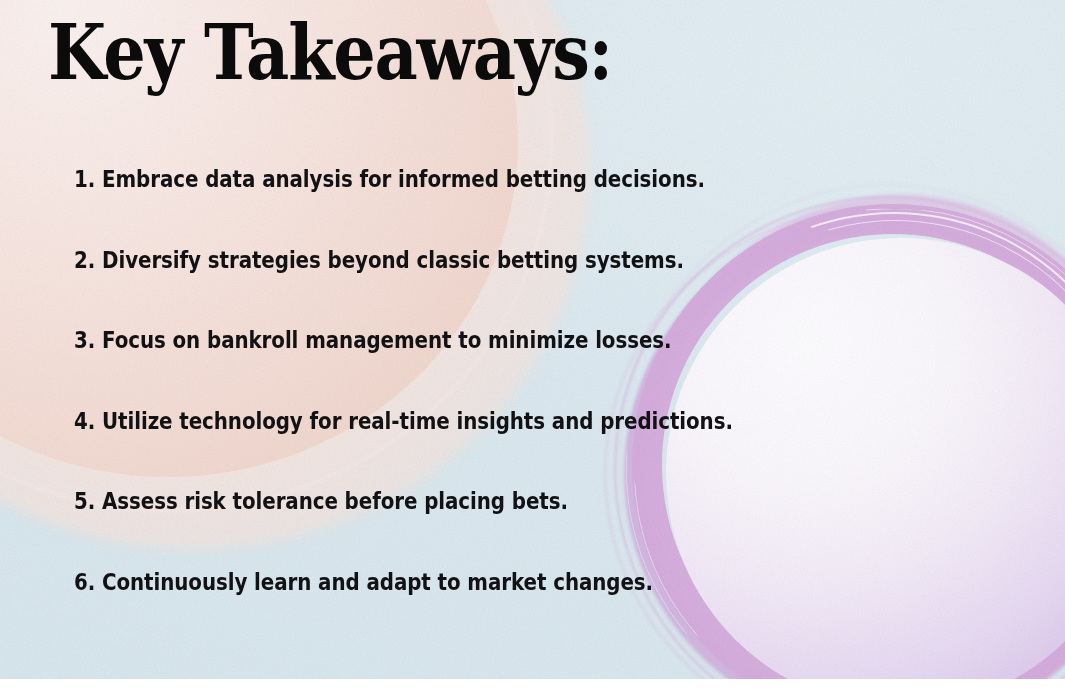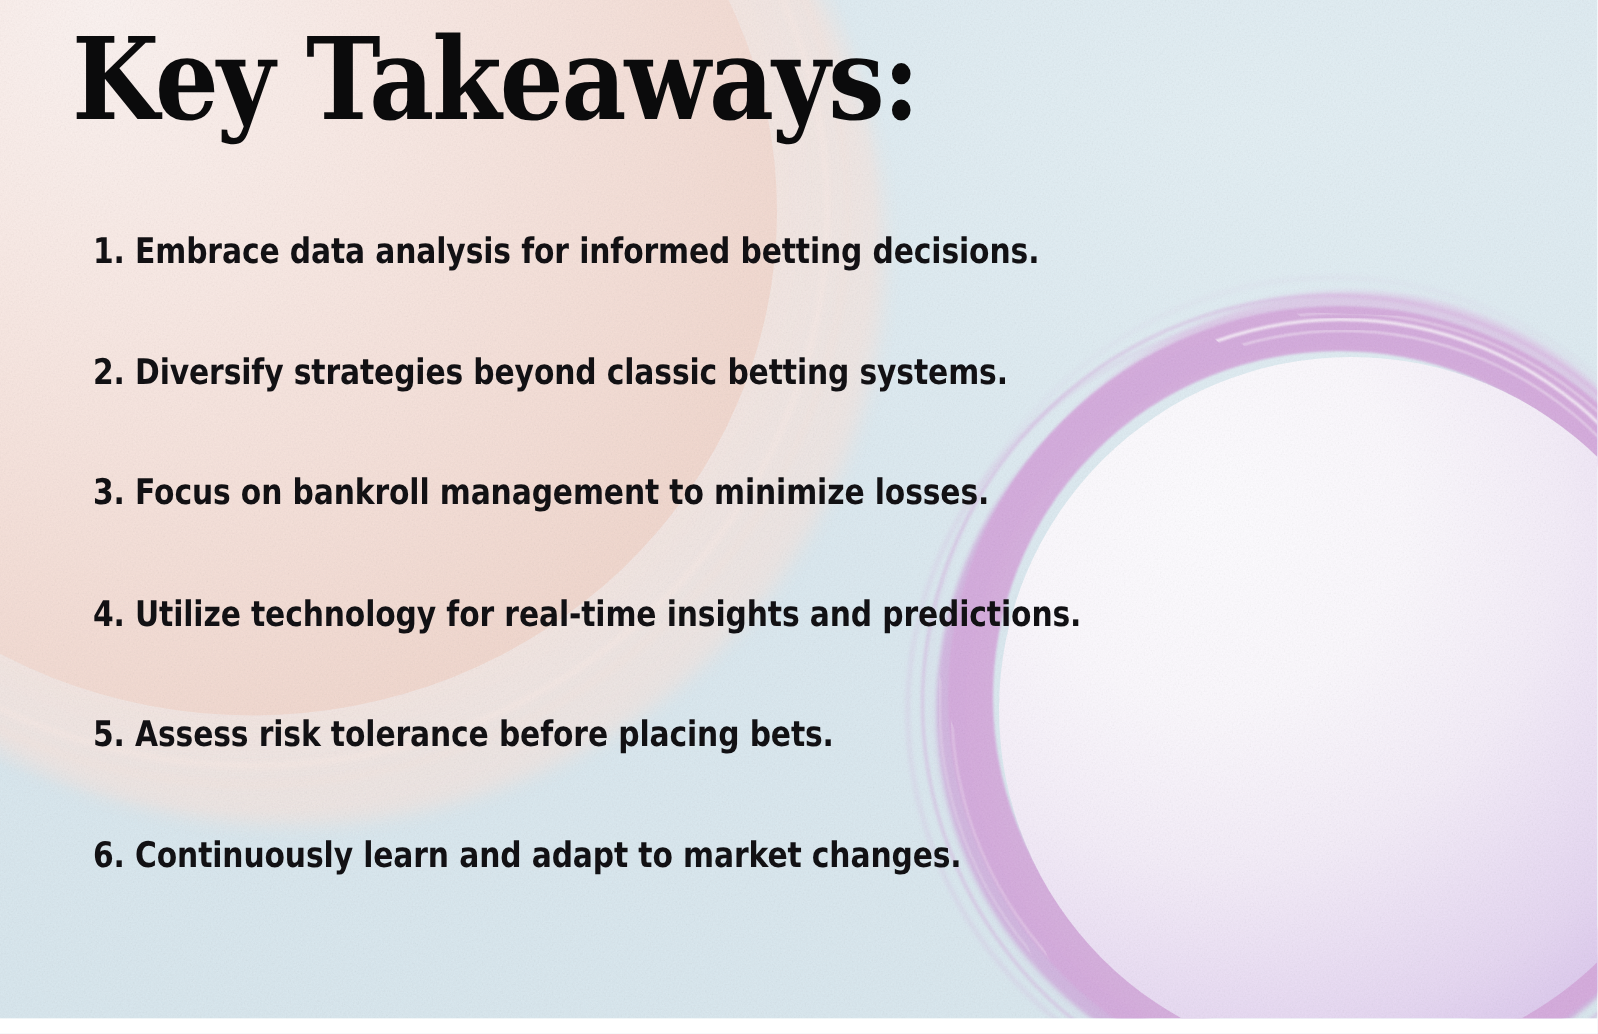--- a/index.html
+++ b/index.html
@@ -224,21 +224,21 @@
     transform: scaleX(0.88);
     transform-origin: left top;
     white-space: nowrap;
   }
 
   .list {
     position: absolute;
     left: 58px;
     top: 152px;
     width: 800px;
-    margin: 4px;
+    margin: 16px;
     padding: 0;
     list-style: none;
   }
 
   .list-item {
     font-family: "DejaVu Sans", "Liberation Sans", sans-serif;
     font-weight: bold;
     font-size: 23.5px;
     line-height: 1;
     letter-spacing: -0.1px;

